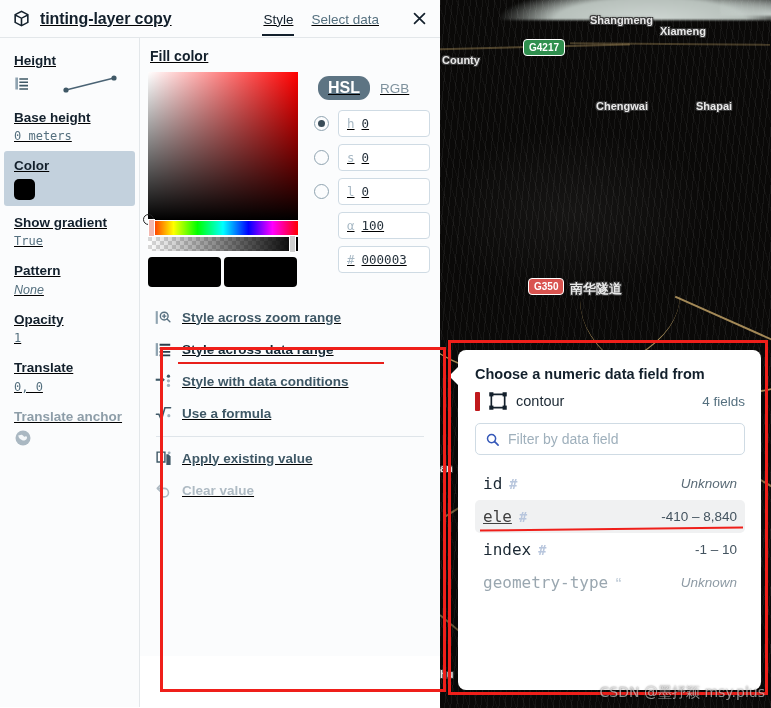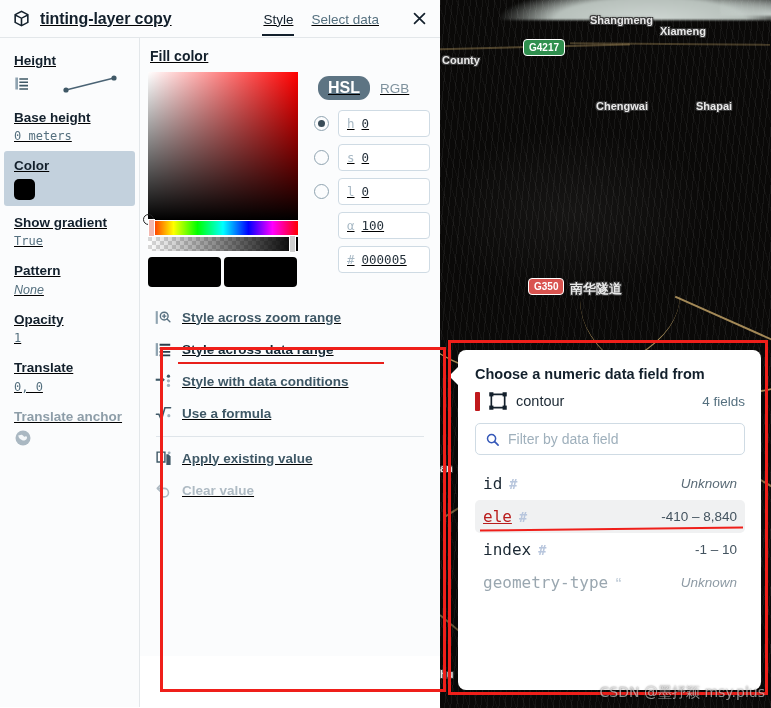--- a/index.html
+++ b/index.html
@@ -402,21 +402,21 @@
     border-radius: 5px;
     position: relative;
     cursor: pointer;
   }
   .field-item.hl { background: #f0f1f2; }
   .field-name {
     font-family: "DejaVu Sans Mono", monospace;
     font-size: 16px;
     color: #1b2833;
   }
-  .field-item.hl .field-name { color: #b91c1c; text-decoration: underline; }
+  .field-item.hl .field-name { color: #404040; text-decoration: underline; }
   .field-item.dim .field-name { color: #9aa7b0; }
   .hash {
     font-family: "DejaVu Sans Mono", monospace;
     font-size: 13.5px;
     font-weight: bold;
     color: #b8c6dd;
     margin-left: 7px;
   }
   .quote { color: #c3cfda; margin-left: 7px; font-size: 13px; font-weight: bold; }
   .field-range {
@@ -593,21 +593,21 @@
             <div class="field-row">
               <div class="input wide">
                 <span class="key">α</span>
                 <span class="val">100</span>
               </div>
             </div>
 
             <div class="field-row">
               <div class="input wide">
                 <span class="key">#</span>
-                <span class="val">000005</span>
+                <span class="val">000003</span>
               </div>
             </div>
           </div>
         </div>
 
         <div class="menu" id="menu">
             <div class="menu-item">
               <span class="menu-icon">
                 <svg width="17" height="17" viewBox="0 0 24 24">
                   <path fill="#8fa3b0" d="M1 3h3v18H1z"></path>

